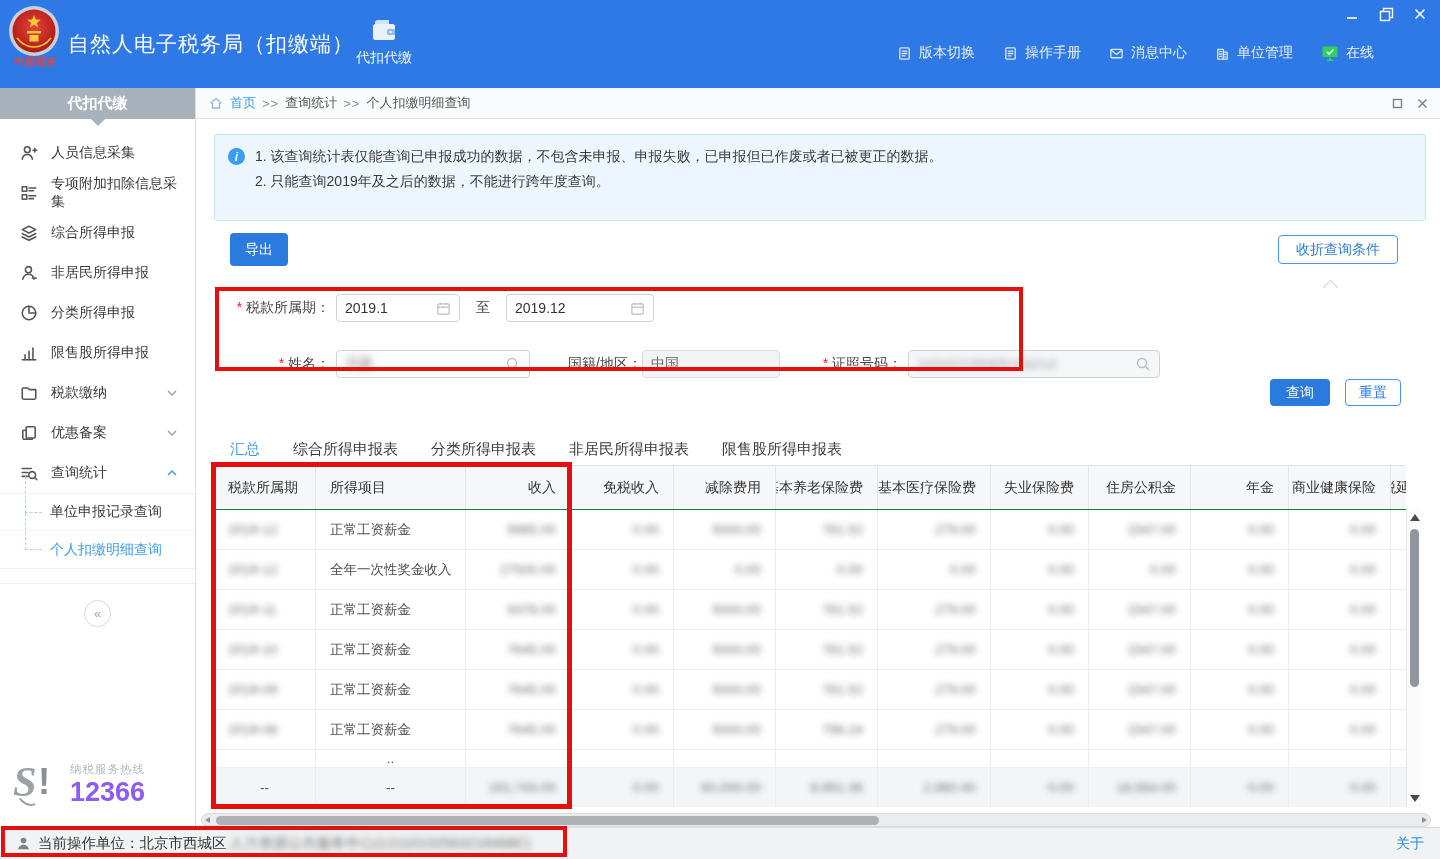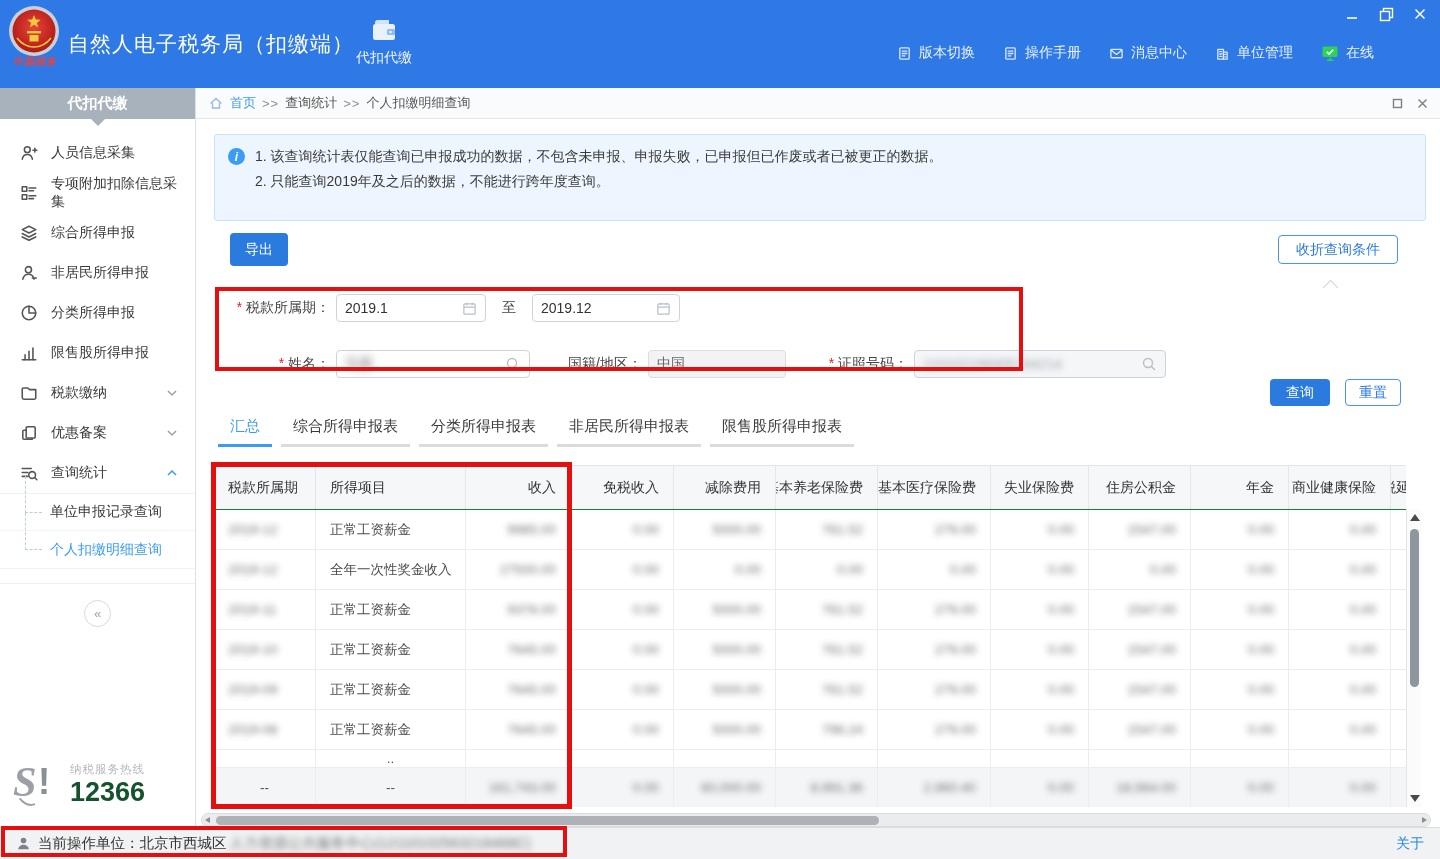--- a/index.html
+++ b/index.html
@@ -36,21 +36,21 @@
   .si{height:37px;display:flex;align-items:center;padding-left:50px;font-size:14px;color:#3a3a3a;cursor:pointer;position:relative;border-bottom:1px solid #f2f4f6;}
   .si:last-child{border-bottom:none;}
   .si:before{content:'';position:absolute;left:25px;top:-18px;height:37px;border-left:1px dashed #b9cfe3;}
   .si:after{content:'';position:absolute;left:25px;top:18px;width:17px;border-top:1px dashed #b9cfe3;}
   .si.active{color:#3b9cf5;}
   .collapse-wrap{border-top:1px solid #eef0f2;margin-top:14px;padding-top:16px;display:flex;justify-content:center;}
   .collapse-btn{width:27px;height:27px;border:1px solid #d4dae1;border-radius:50%;color:#9aa7b5;
                 display:flex;align-items:center;justify-content:center;font-size:13px;cursor:pointer;background:#fff;}
   .hotline{position:absolute;bottom:16px;left:12px;display:flex;gap:8px;align-items:center;}
   .hot-label{font-size:11.5px;color:#b5b9bd;letter-spacing:1px;}
-  .hot-num{font-size:27px;font-weight:bold;color:#14532d;line-height:1;margin-top:2px;text-align:right;}
+  .hot-num{font-size:27px;font-weight:bold;color:#8b5cf6;line-height:1;margin-top:2px;text-align:right;}
 
   
   .main{position:absolute;top:88px;left:196px;right:0;bottom:32px;background:#fde047;}
   .crumb-bar{height:31px;background:#fafbfc;border-bottom:1px solid #e4e7ea;display:flex;align-items:center;
              padding:0 12px;font-size:13px;color:#555;gap:6px;}
   .crumb-home{color:#3b9cf5;cursor:pointer;}
   .crumb-sep{color:#8a9099;letter-spacing:1px;}
   .crumb-win{margin-left:auto;display:flex;gap:14px;align-items:center;color:#7a8086;}
 
   .content{position:absolute;top:31px;left:0;right:0;bottom:0;background:#fff;}
@@ -75,21 +75,21 @@
           padding:0 8px;font-size:14px;color:#333;cursor:text;}
   .finput .val{white-space:nowrap;overflow:hidden;}
   .finput .tail{margin-left:auto;flex:none;}
   .gray-input{background:#f1f3f5;border-color:#d9dee3;color:#666;}
   .idbg{background:#f4f6f8;color:#8a9096;}
 
   .actions{position:absolute;top:260px;right:39px;display:flex;gap:15px;}
   .btn-query{width:60px;height:27px;background:#2b7bdf;color:#fff;border:none;border-radius:4px;font-size:14px;cursor:pointer;font-family:inherit;}
   .btn-reset{width:56px;height:27px;background:#fff;color:#2b7bdf;border:1px solid #4a93ee;border-radius:4px;font-size:14px;cursor:pointer;font-family:inherit;}
 
-  .tabs{position:absolute;top:296px;left:22px;display:flex;gap:9px;font-size:15px;}
+  .tabs{position:absolute;top:319px;left:22px;display:flex;gap:9px;font-size:15px;}
   .tab{padding:2px 12px 8px;border-bottom:3px solid #d9dcdf;color:#3a3a3a;cursor:pointer;white-space:nowrap;}
   .tab.active{color:#3b9cf5;border-bottom-color:#3b9cf5;}
 
   
   .tbl{position:absolute;top:346px;left:17px;width:1193px;height:342px;overflow:hidden;background:#fff;
        border-top:1px solid #e2e5e8;border-left:1px solid #e8eaec;}
   .trow{display:flex;border-bottom:1px solid #ebedef;height:40px;}
   .trow.head{height:44px;background:#f6f7f9;border-bottom:1px solid #15803d;}
   .trow.ellip{height:18px;overflow:hidden;}
   .trow.total{background:#f3f5f7;}
@@ -365,21 +365,21 @@
         <div class="nline">1. 该查询统计表仅能查询已申报成功的数据，不包含未申报、申报失败，已申报但已作废或者已被更正的数据。</div>
         <div class="nline">2. 只能查询2019年及之后的数据，不能进行跨年度查询。</div>
       </div>
 
       <button class="btn-export">导出</button>
       <button class="btn-collapse-q">收折查询条件</button>
       <div class="form-caret"></div>
 
       <div class="frow frow1">
         <div class="flabel req" style="width:134px;">税款所属期：</div>
-        <div class="finput" style="width:150px;margin-left:6px;justify-content:flex-end;">
+        <div class="finput" style="width:124px;margin-left:6px;justify-content:flex-end;">
           <span class="val">2019.1</span>
           <span class="tail">
             <svg width="15" height="15" viewBox="0 0 16 16" fill="none" stroke="#b9bfc7" stroke-width="1.3">
                 <rect x="2" y="3" width="12" height="11" rx="1"></rect>
                 <path d="M2 6.5h12M5 1.8v2.4M11 1.8v2.4"></path>
               </svg>
           </span>
         </div>
         <div style="width:46px;text-align:center;">至</div>
         <div class="finput" style="width:148px;">
@@ -398,21 +398,21 @@
         <div class="finput" style="width:194px;margin-left:6px;">
           <span class="val bl4">马某</span>
           <span class="tail">
             <svg width="16" height="16" viewBox="0 0 16 16" fill="none" stroke="#b9bfc7" stroke-width="1.4">
                 <circle cx="7" cy="7" r="4.5"></circle>
                 <path d="M10.4 10.4L14 14"></path>
               </svg>
           </span>
         </div>
         <div class="flabel" style="width:96px;margin-left:16px;">国籍/地区：</div>
-        <div class="finput gray-input" style="width:138px;margin-left:6px;">
+        <div class="finput gray-input" style="width:138px;">
           <span class="val">中国</span>
         </div>
         <div class="flabel req" style="width:88px;margin-left:34px;">证照号码：</div>
         <div class="finput idbg" style="width:252px;margin-left:6px;">
           <span class="val bl3">110102199305164214</span>
           <span class="tail">
             <svg width="16" height="16" viewBox="0 0 16 16" fill="none" stroke="#b9bfc7" stroke-width="1.4">
                 <circle cx="7" cy="7" r="4.5"></circle>
                 <path d="M10.4 10.4L14 14"></path>
               </svg>

